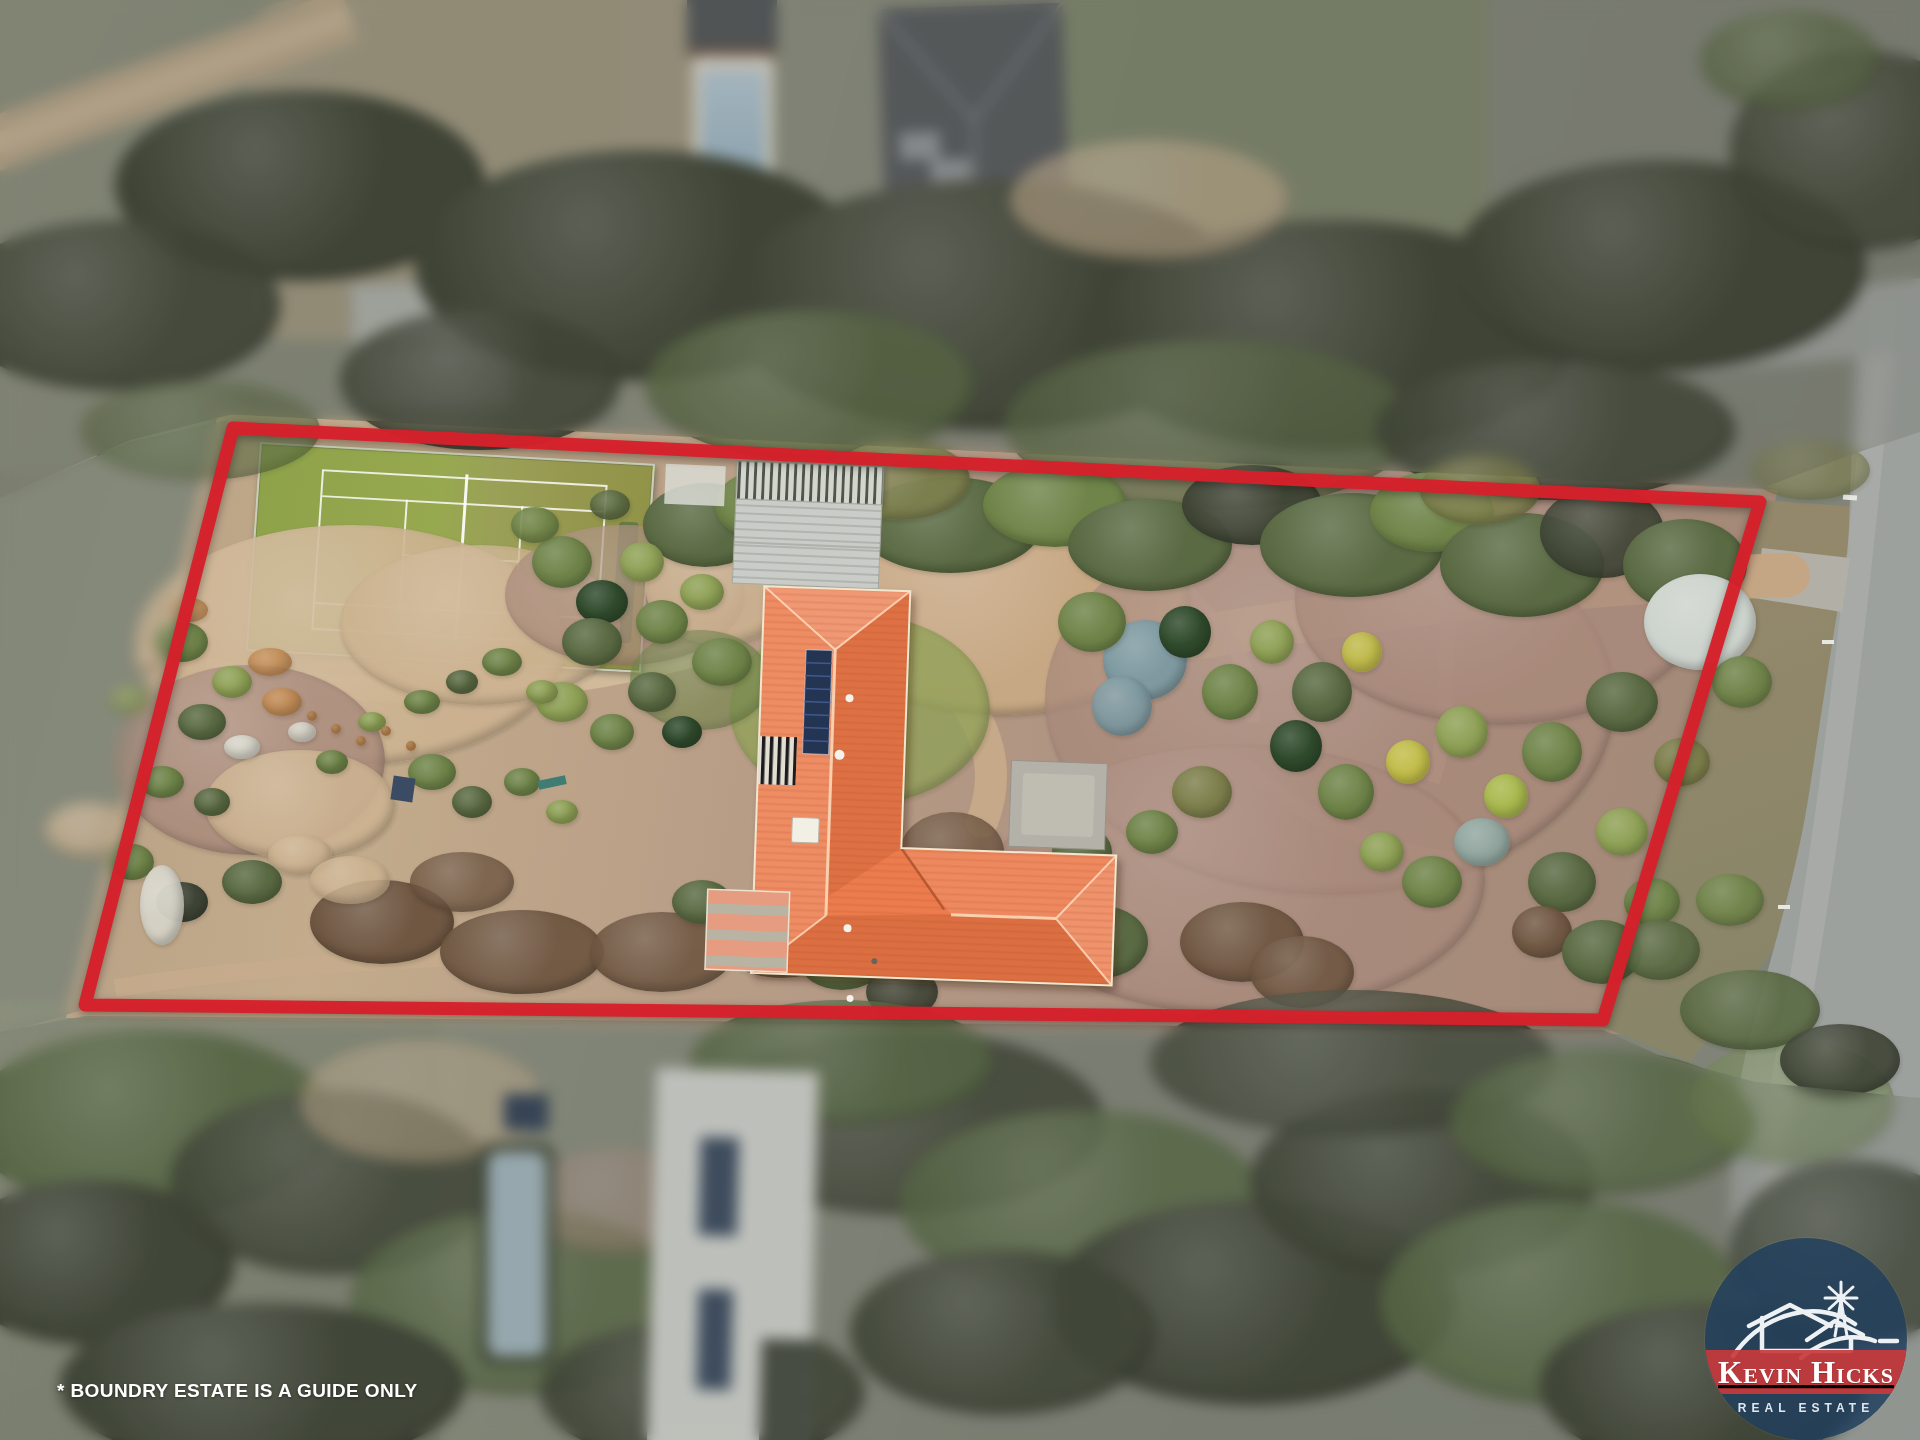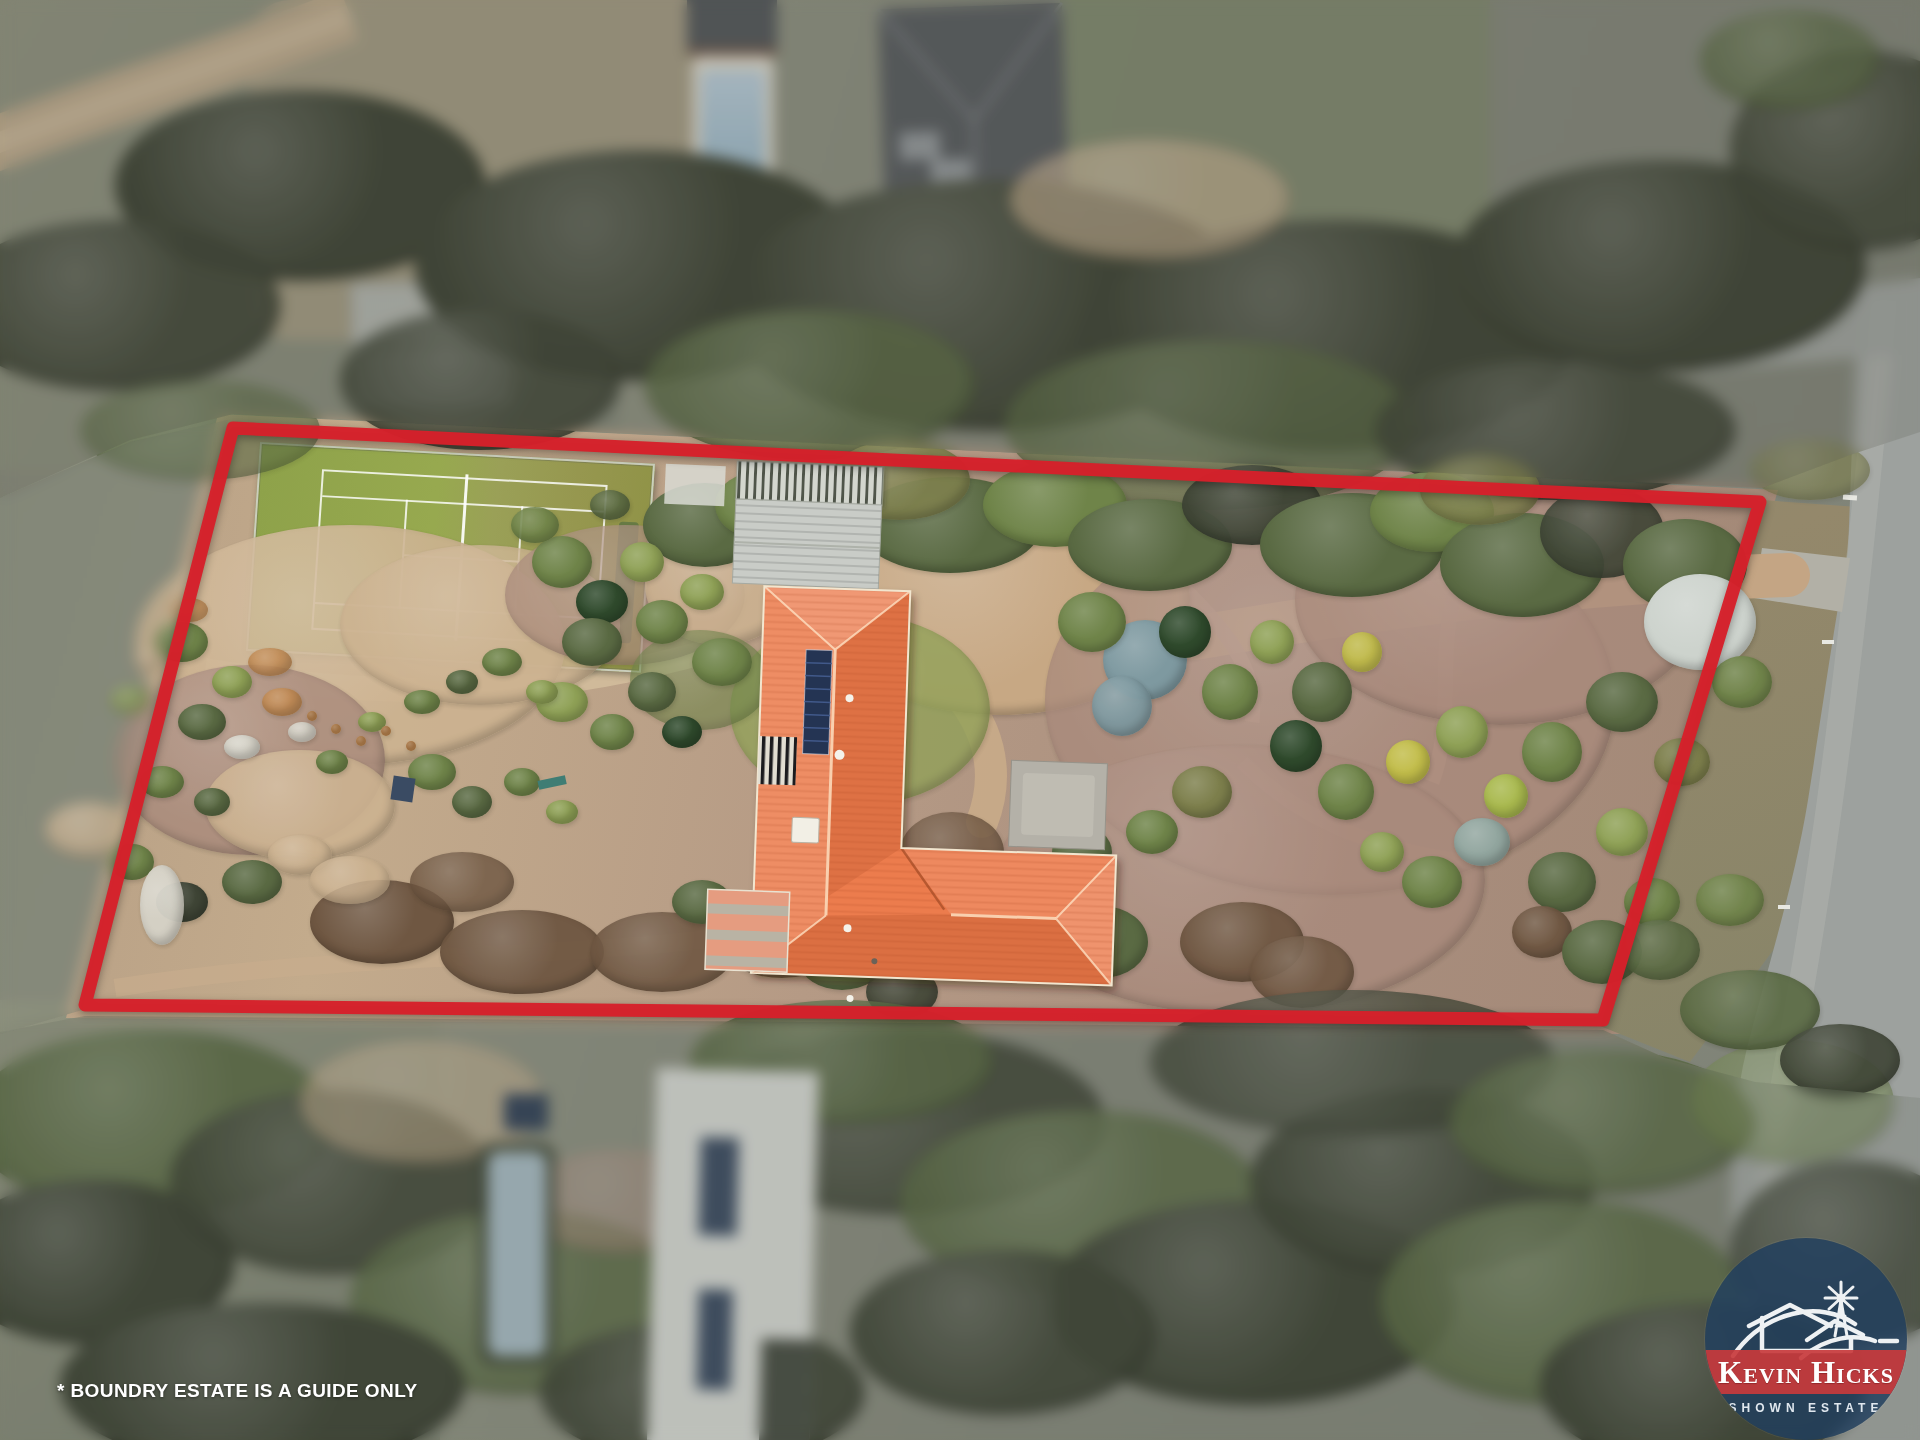--- a/index.html
+++ b/index.html
@@ -406,20 +406,20 @@
         <path d="M44,88 L85,67 L126,88"></path>
         <path d="M57,80 V113 H146 V100"></path>
         <path d="M102,102 L130,83 L158,97"></path>
         <g stroke-width="3">
           <path d="M130,98 L136,62 M142,98 L136,62 M131,88 H141 M133,78 H140"></path>
           <path d="M136,60 L136,44 M136,60 L148,49 M136,60 L152,60 M136,60 L148,71 M136,60 L136,76 M136,60 L124,71 M136,60 L120,60 M136,60 L124,49"></path>
           <circle cx="136" cy="60" r="2.5" fill="#eef1f3"></circle>
         </g>
       </g>
     </svg>
-    <div class="abs logo-band" style="background: rgba(200, 58, 60, 0.92);">
+    <div class="abs logo-band" style="background: rgba(200, 58, 60, 0.92); text-decoration: underline;">
       <span class="logo-title">Kevin Hicks</span>
     </div>
-    <div class="abs logo-sub">SHOWN ESTATE</div>
+    <div class="abs logo-sub">REAL ESTATE</div>
   </div>
 
   <div class="abs disclaimer">* BOUNDRY ESTATE IS A GUIDE ONLY</div>
 </div>
 
 </body></html>

